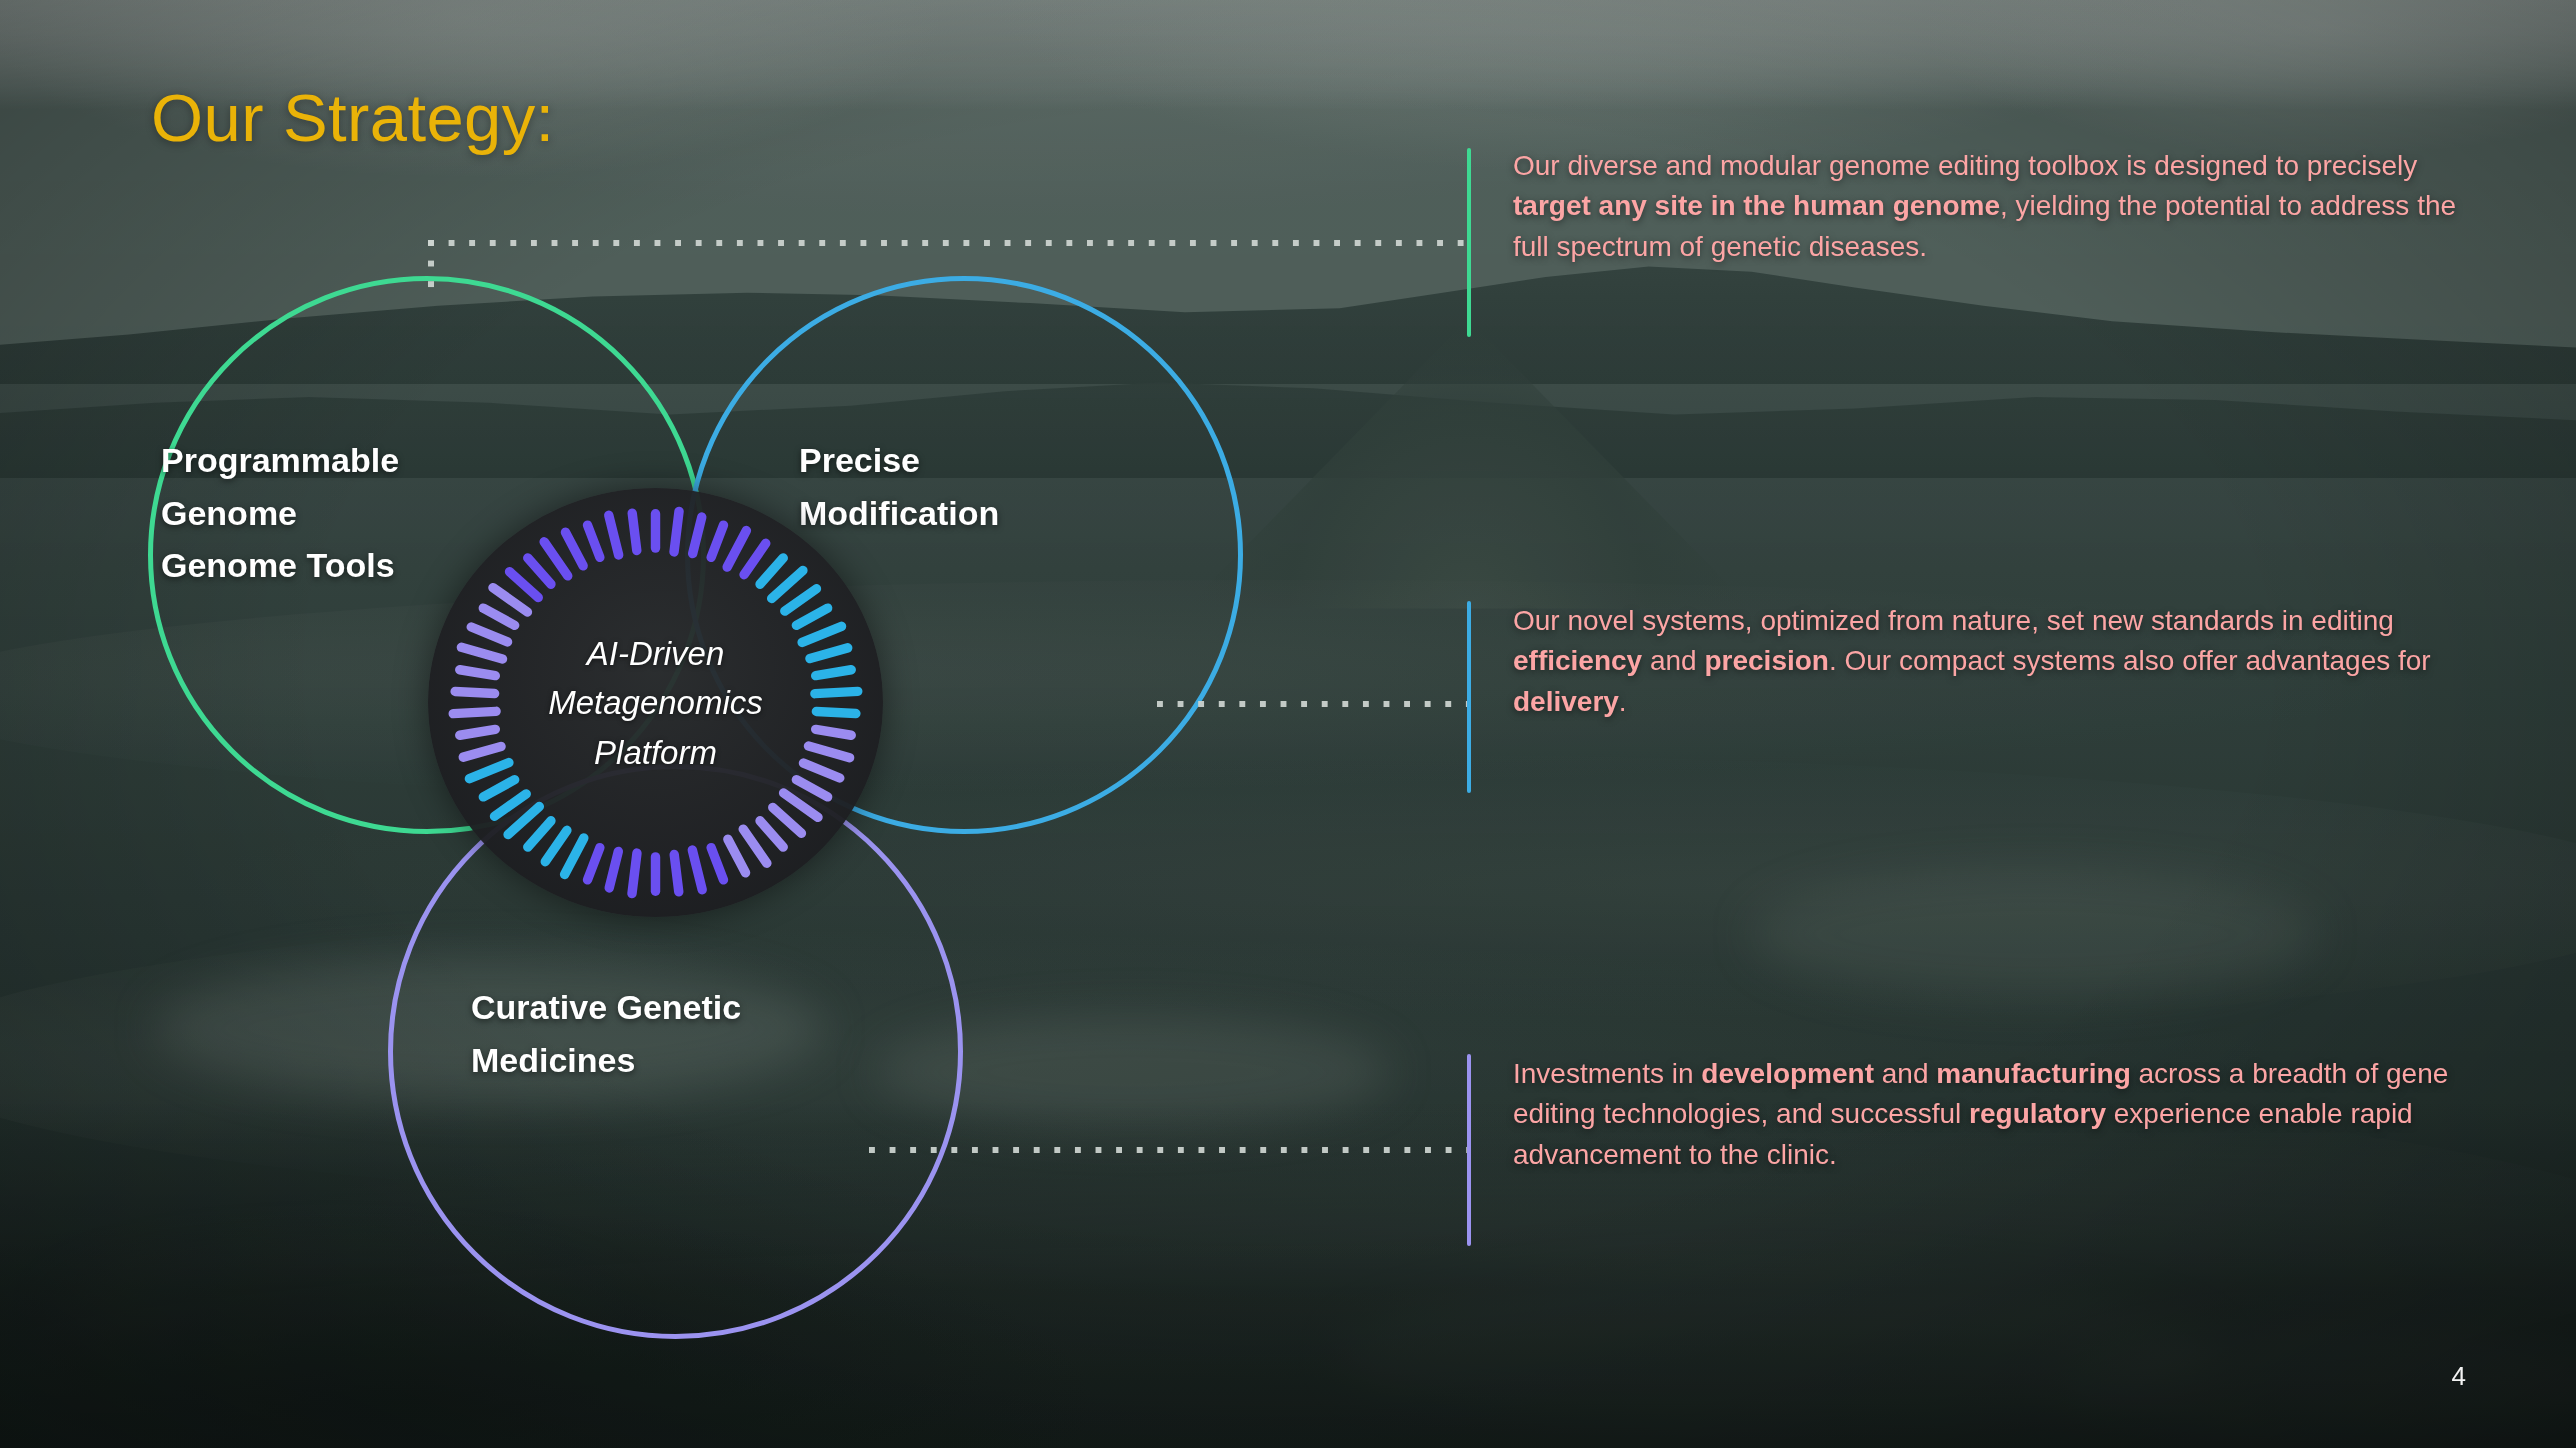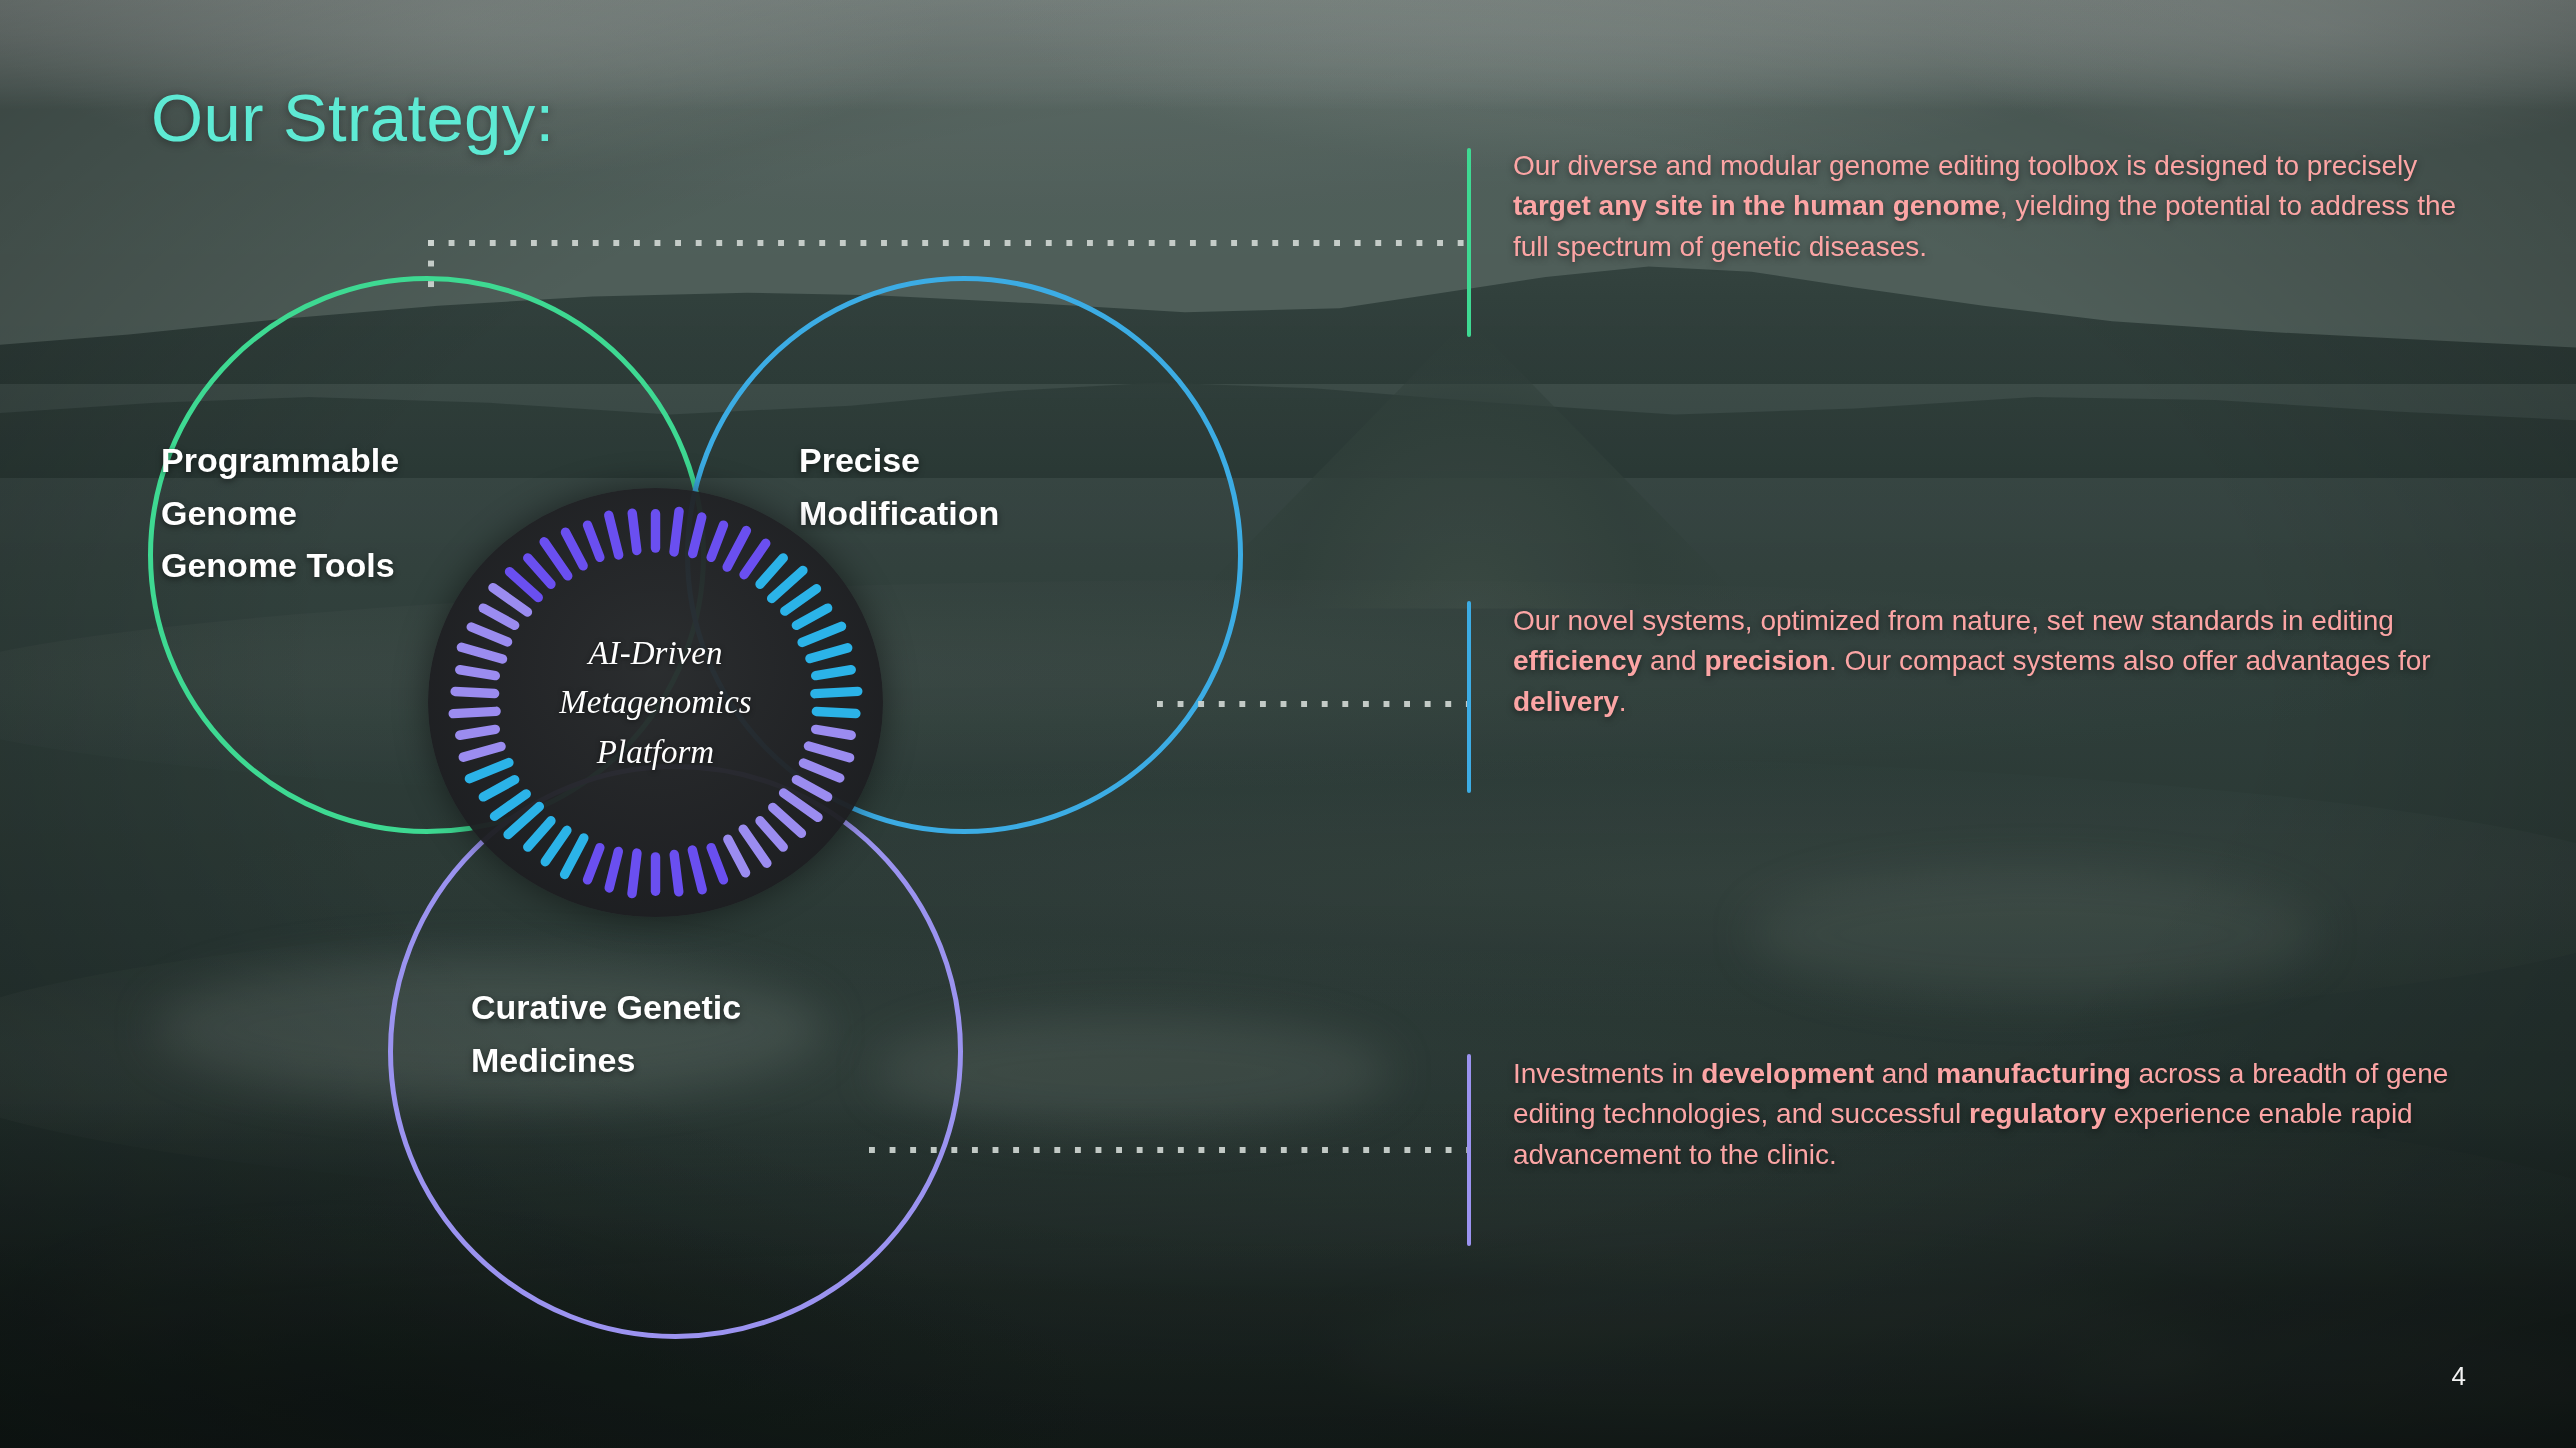--- a/index.html
+++ b/index.html
@@ -92,21 +92,21 @@
     mix-blend-mode:multiply;
   }
   .vignette {
     position:absolute; inset:0;
     background:radial-gradient(ellipse 72% 74% at 50% 46%, rgba(0,0,0,0) 52%, rgba(0,0,0,.32) 100%);
   }
 
   
   .title {
     position:absolute; left:151px; top:84px;
-    font-size:67px; font-weight:300; color:#5eead4;
+    font-size:67px; font-weight:300; color:#eab308;
     letter-spacing:0.4px; line-height:1;
     text-shadow:0 1.7px 8.6px rgba(0,0,0,.35);
   }
 
   
   .venn { position:absolute; left:0; top:0; width:1340px; height:1288px; }
   .circle {
     position:absolute; border-radius:50%;
     background:transparent;
   }
@@ -123,21 +123,20 @@
   .lbl-2 { left:799px; top:434px; width:309px; }
   .lbl-3 { left:471px; top:981px; width:361px; }
 
   
   .hub {
     position:absolute; left:428px; top:488px;
     width:455px; height:429px; border-radius:50%;
     background:
       radial-gradient(circle at 50% 42%, rgba(42,44,46,.94) 0%, rgba(32,33,36,.96) 58%, rgba(24,25,28,.97) 100%);
     box-shadow:0 0 34px rgba(0,0,0,.45);
-    font-family:Liberation Serif, serif;
   }
   .hub-svg { position:absolute; inset:0; width:100%; height:100%; }
   .hub-text {
     position:absolute; left:0; right:0; top:50%;
     transform:translateY(-50%);
     text-align:center; color:#fff;
     font-style:italic; font-weight:500;
     font-size:33px; line-height:1.5;
     text-shadow:0 1.7px 5.2px rgba(0,0,0,.6);
   }

